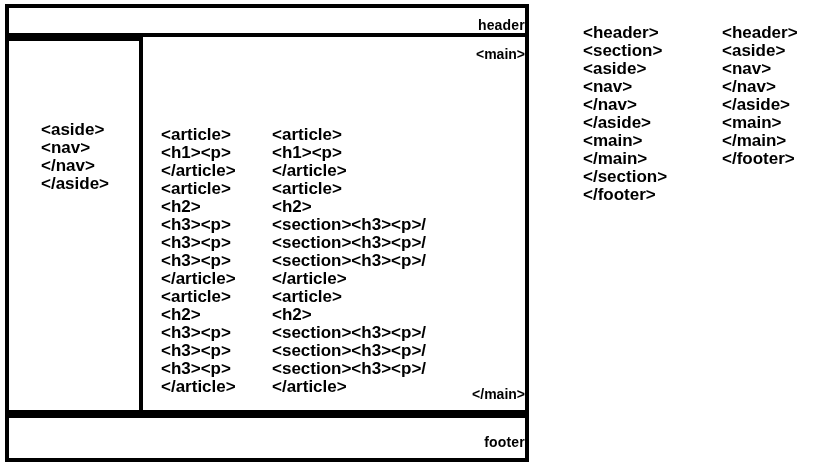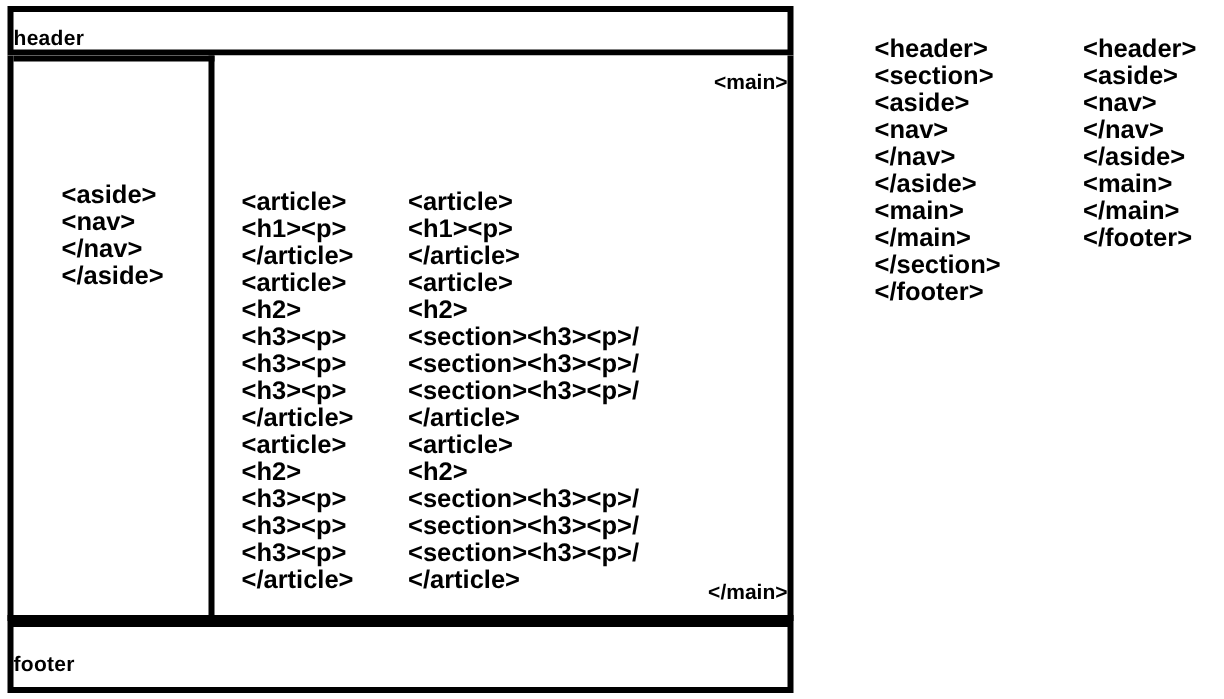--- a/index.html
+++ b/index.html
@@ -70,21 +70,21 @@
     left: 0;
     top: 410px;
     width: 524px;
     height: 48px;
   }
 
   .box-title {
     position: absolute;
     left: 0;
     right: 0;
-    text-align: left;
+    text-align: right;
     font-size: 14px;
     font-weight: bold;
     letter-spacing: 0.2px;
   }
 
   #header-title { top: 9px; }
   #footer-title { top: 16px; }
 
   .corner-tag {
     position: absolute;

